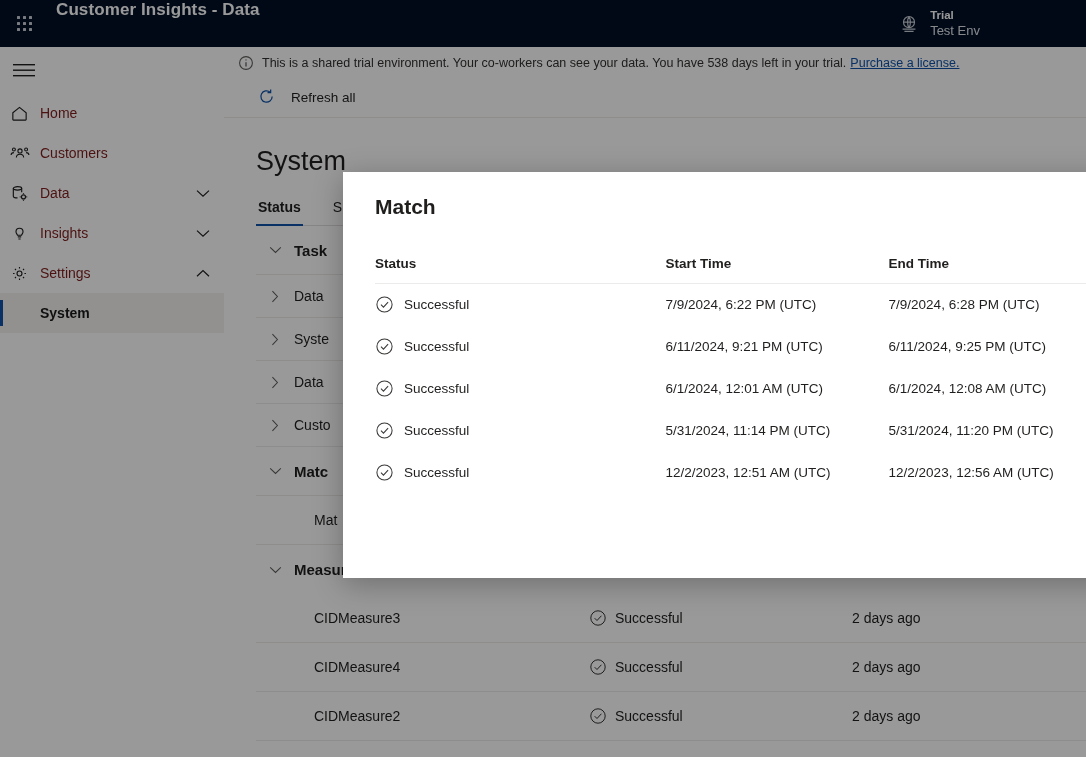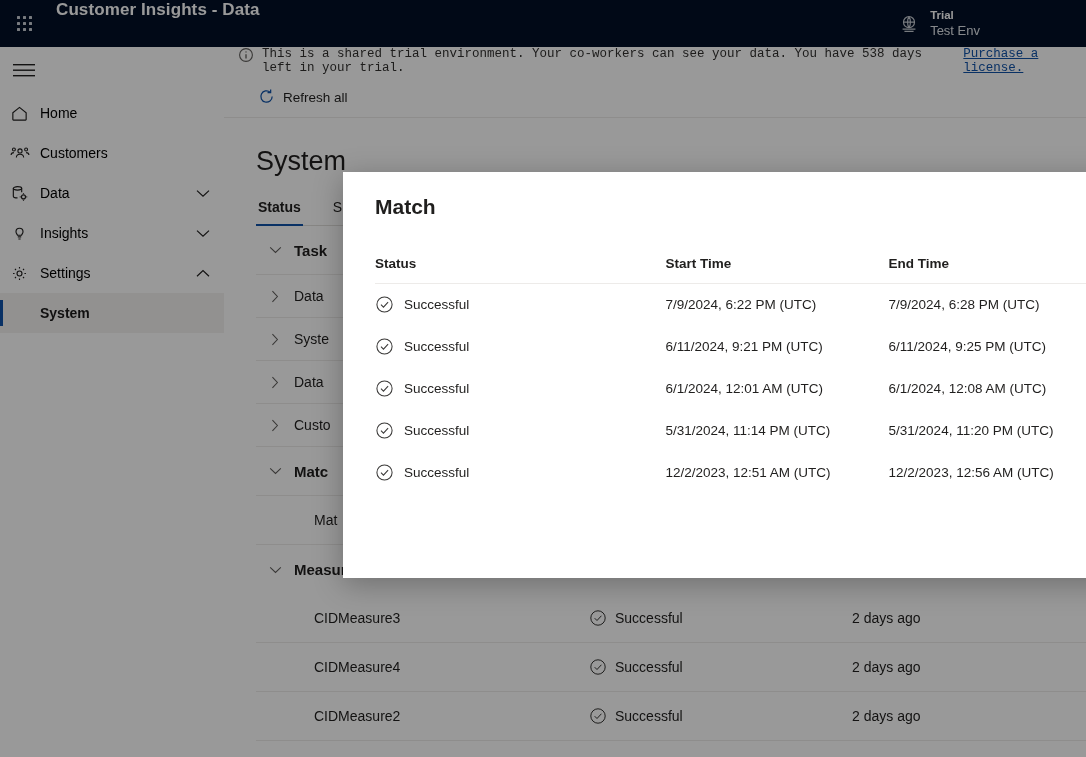--- a/index.html
+++ b/index.html
@@ -71,21 +71,21 @@
   }
   .hamburger svg { display: block; }
   .nav-list { margin-top: 0px; }
   .nav-item {
     position: relative;
     height: 40px;
     display: flex; align-items: center;
     padding-left: 10px;
     cursor: pointer;
     font-size: 14px;
-    color: #000000;
+    color: #7f1d1d;
   }
   .nav-item .nav-ico {
     width: 30px; min-width: 30px;
     display: flex; align-items: center; justify-content: flex-start;
   }
   .nav-item .nav-label { flex: 1; }
   .nav-item .chev { margin-right: 14px; display:flex; align-items:center; }
   .nav-sub {
     position: relative;
     height: 40px;
@@ -108,40 +108,39 @@
   .main {
     position: absolute; top: 47px; left: 224px;
     width: 862px; height: 710px;
     background: #ffffff;
     overflow: hidden;
     z-index: 10;
   }
   .trialbar {
     height: 31px;
     background: #ffffff;
-    display: flex; 
+    display: flex; align-items: center;
     padding-left: 14px;
     font-size: 12.5px;
     color: #323130;
     border-bottom: none;
-    font-family: Liberation Mono, monospace;
   }
   .trialbar .info-ico { margin-right: 8px; display:flex; }
   .trialbar a { color: #0f52a8; text-decoration: underline; }
 
   .cmdbar {
     height: 40px;
     display: flex; align-items: center;
     padding-left: 28px;
     border-bottom: 1px solid #edebe9;
     background: #ffffff;
   }
   .cmd-btn {
     display: flex; align-items: center;
-    gap: 8px;
+    gap: 16px;
     font-size: 13.5px; color: #201f1e;
     cursor: pointer;
     padding: 4px 6px;
   }
 
   .page-title {
     font-size: 27px;
     font-weight: 400;
     color: #201f1e;
     margin: 28px 0 0 32px;

